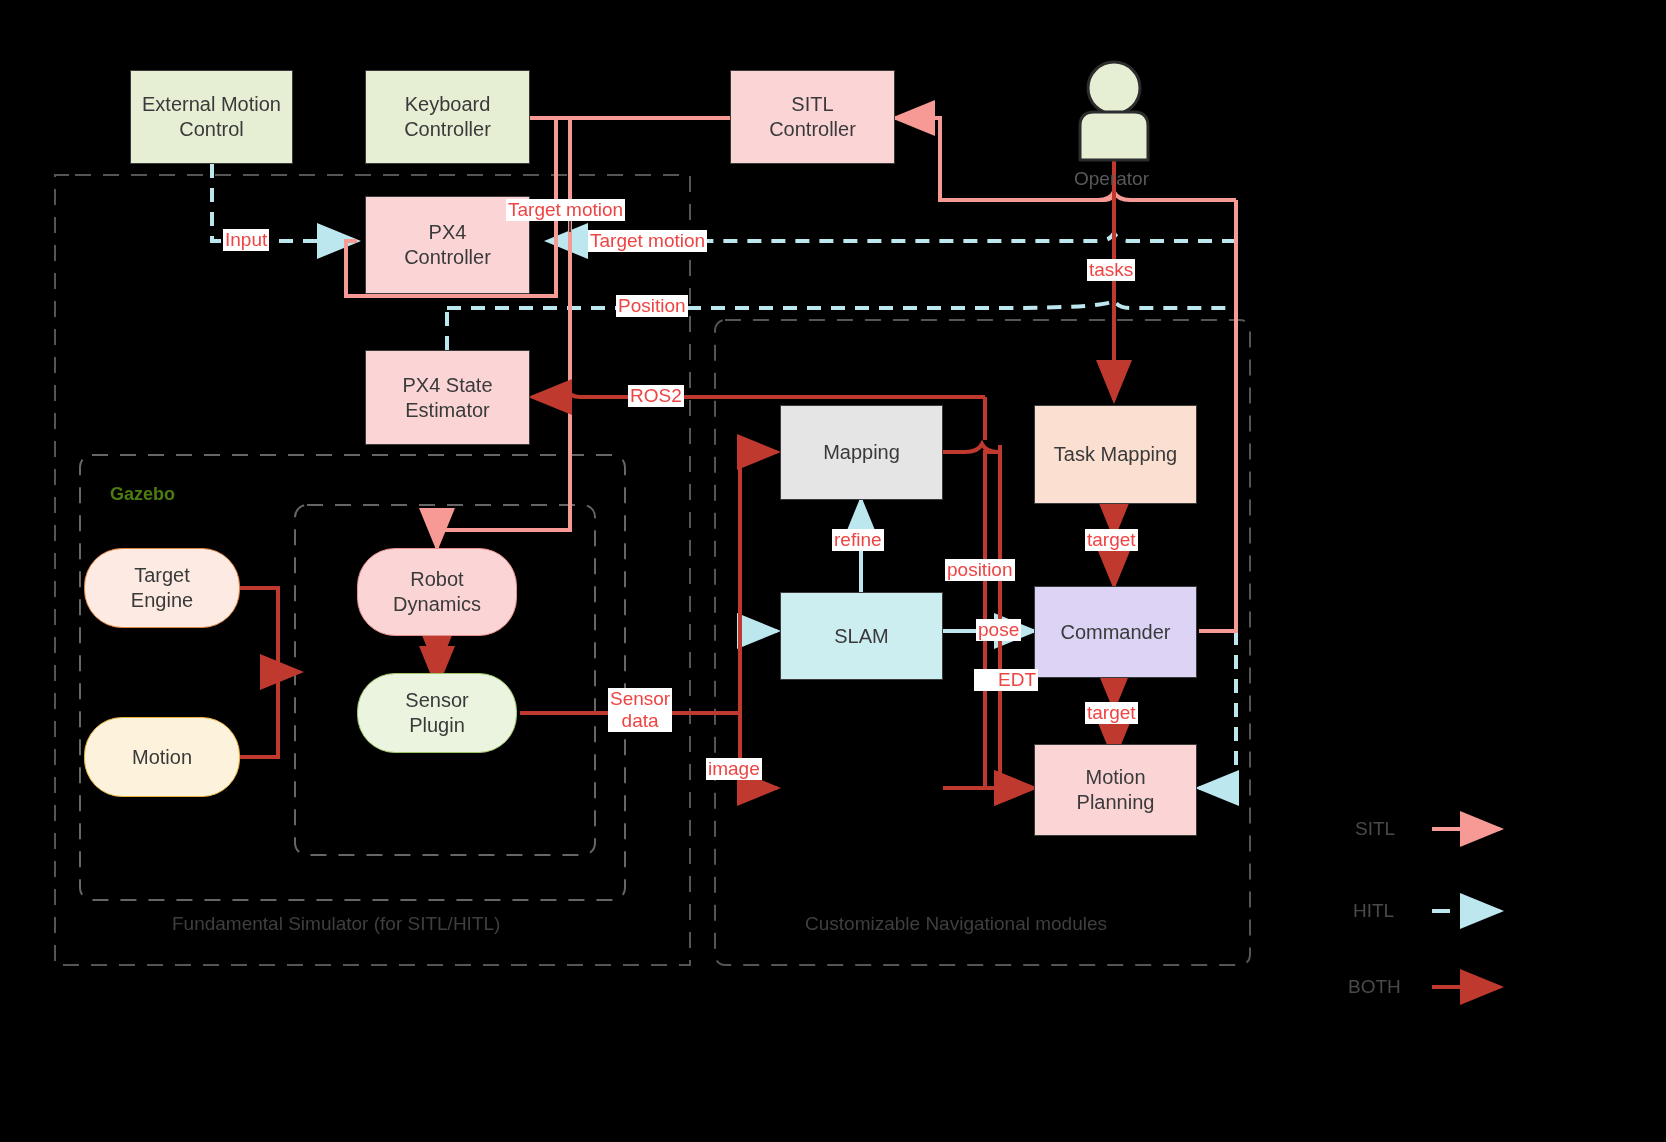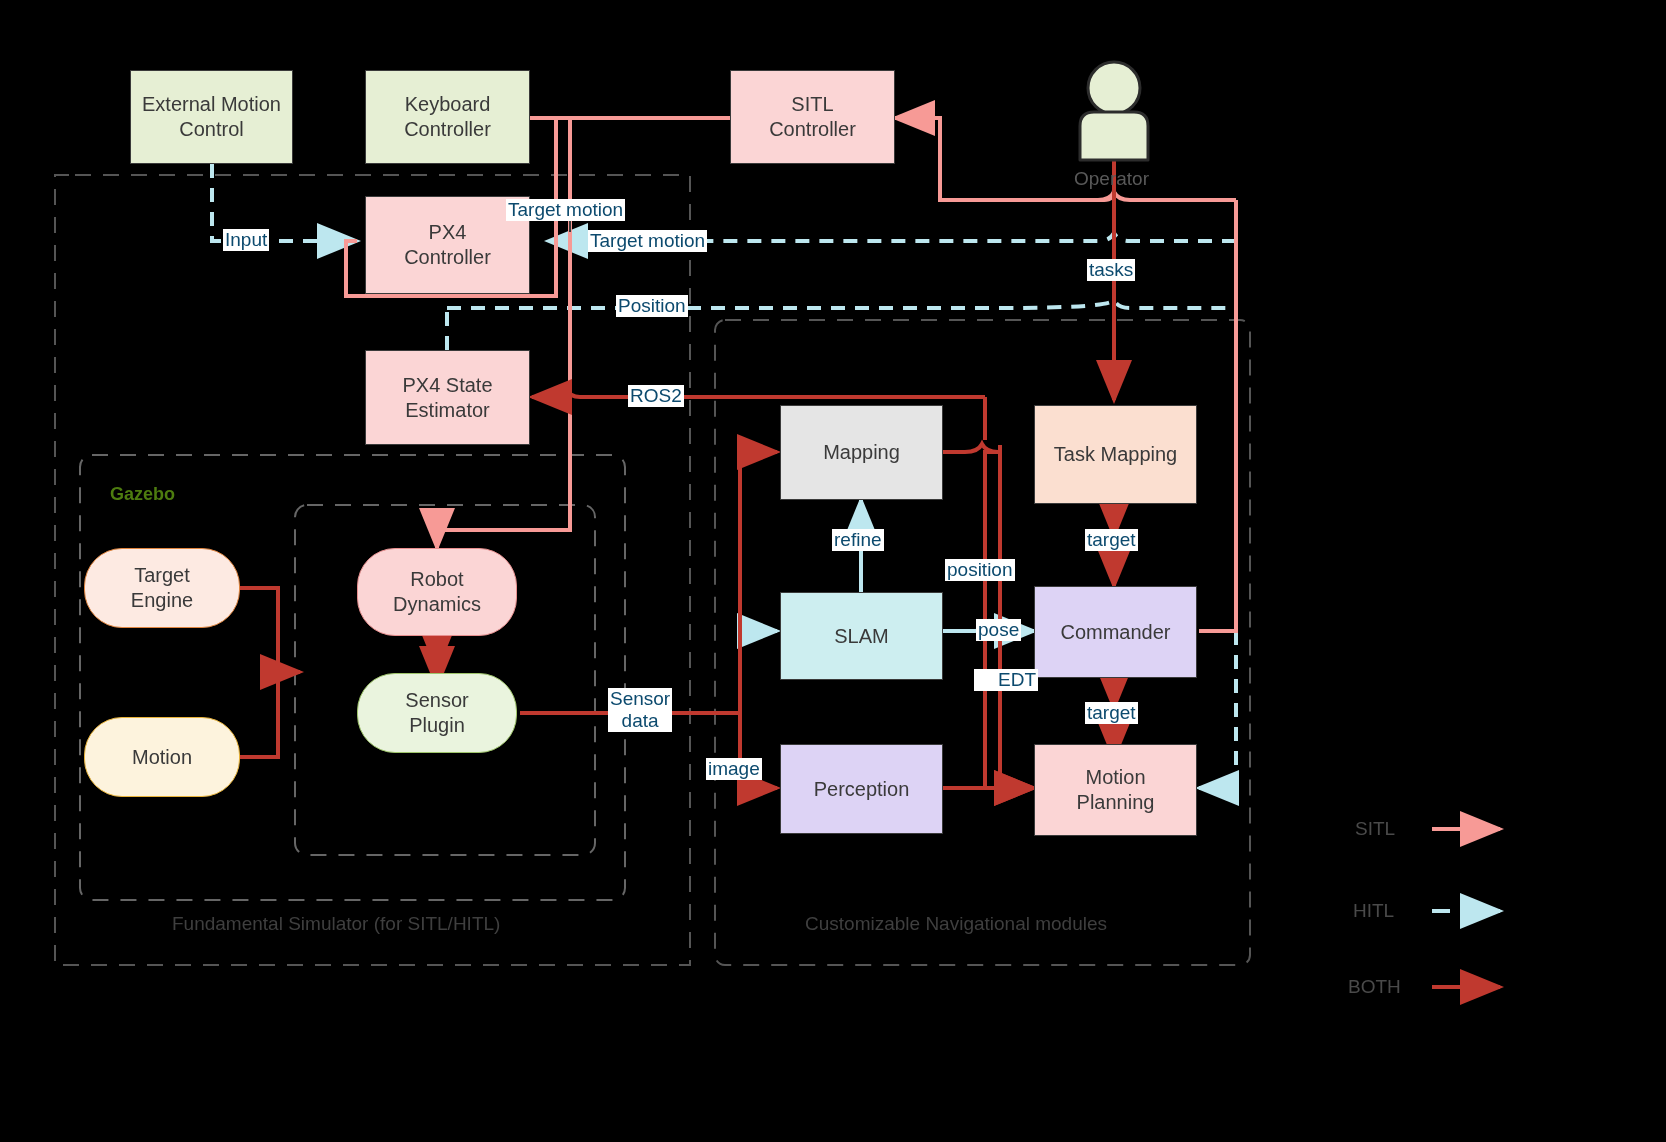--- a/index.html
+++ b/index.html
@@ -5,21 +5,21 @@
   html,body{margin:0;padding:0;background:#000;}
   #stage{position:relative;width:1666px;height:1083px;background:#000;
          font-family:"Liberation Sans", sans-serif;overflow:hidden;}
   svg{position:absolute;left:0;top:0;width:1666px;height:1142px;}
   .node{position:absolute;box-sizing:border-box;display:flex;align-items:center;
         justify-content:center;text-align:center;color:#3a3a3a;font-size:20px;line-height:1.25;
         border:1.5px solid #3a3a3a;}
   .node.round{border-radius:38px;}
   .glabel{position:absolute;color:#4d7c0f;font-size:18px;font-weight:bold;}
   .clabel{position:absolute;color:#3f3f3f;font-size:19px;white-space:nowrap;}
-  .elabel{position:absolute;background:#fff;color:#0c4a6e;font-size:19px;
+  .elabel{position:absolute;background:#fff;color:#ef4444;font-size:19px;
           padding:0 2px;white-space:nowrap;line-height:1.15;text-align:center;}
   .legtxt{position:absolute;color:#4a4a4a;font-size:19px;font-variant:small-caps;}
   .opname{position:absolute;color:#595959;font-size:19px;white-space:nowrap;}
 </style>
 </head>
 <body>
 
 <div id="stage">
 
   <svg viewBox="0 0 1666 1142">
@@ -158,23 +158,20 @@
   </div>
 
   <div class="node" style="left:780px;top:405px;width:163px;height:95px;background:#e5e5e5;">
     <span>Mapping</span>
   </div>
 
   <div class="node" style="left:780px;top:592px;width:163px;height:88px;background:#cdeef0;">
     <span>SLAM</span>
   </div>
 
-  <div class="node" style="left:780px;top:744px;width:163px;height:90px;background:#ddd3f5;">
-    <span>Perception</span>
-  </div>
 
   <div class="node" style="left:1034px;top:405px;width:163px;height:99px;background:#fbdfd0;">
     <span>Task Mapping</span>
   </div>
 
   <div class="node" style="left:1034px;top:586px;width:163px;height:92px;background:#ddd3f5;">
     <span>Commander</span>
   </div>
 
   <div class="node" style="left:1034px;top:744px;width:163px;height:92px;background:#fbd5d5;">

